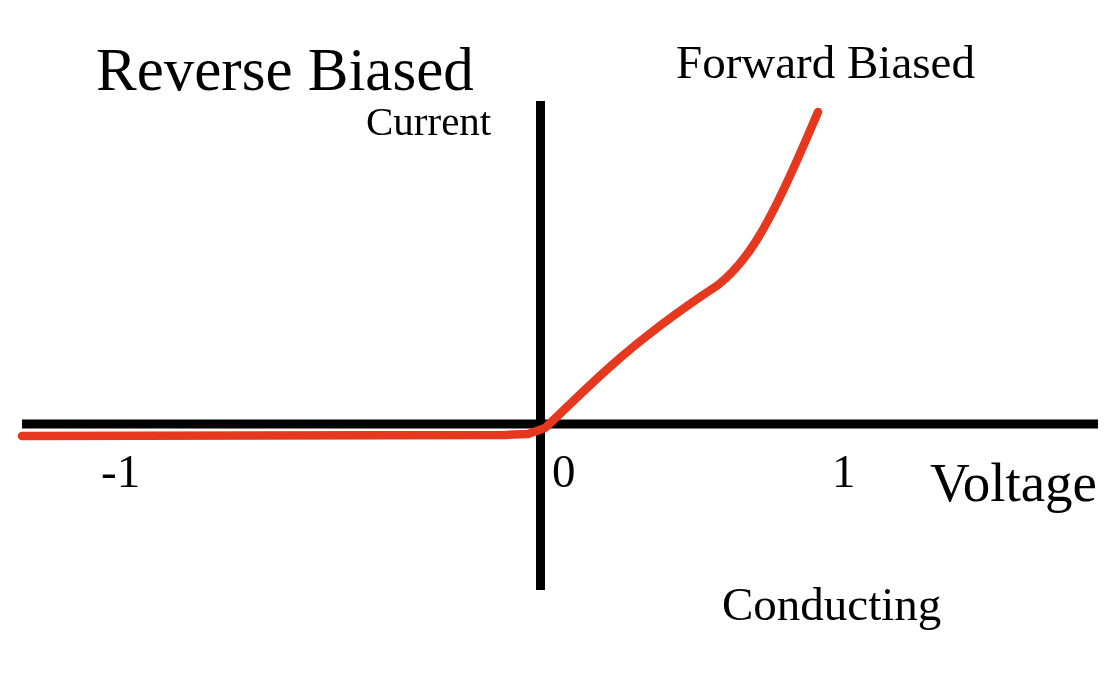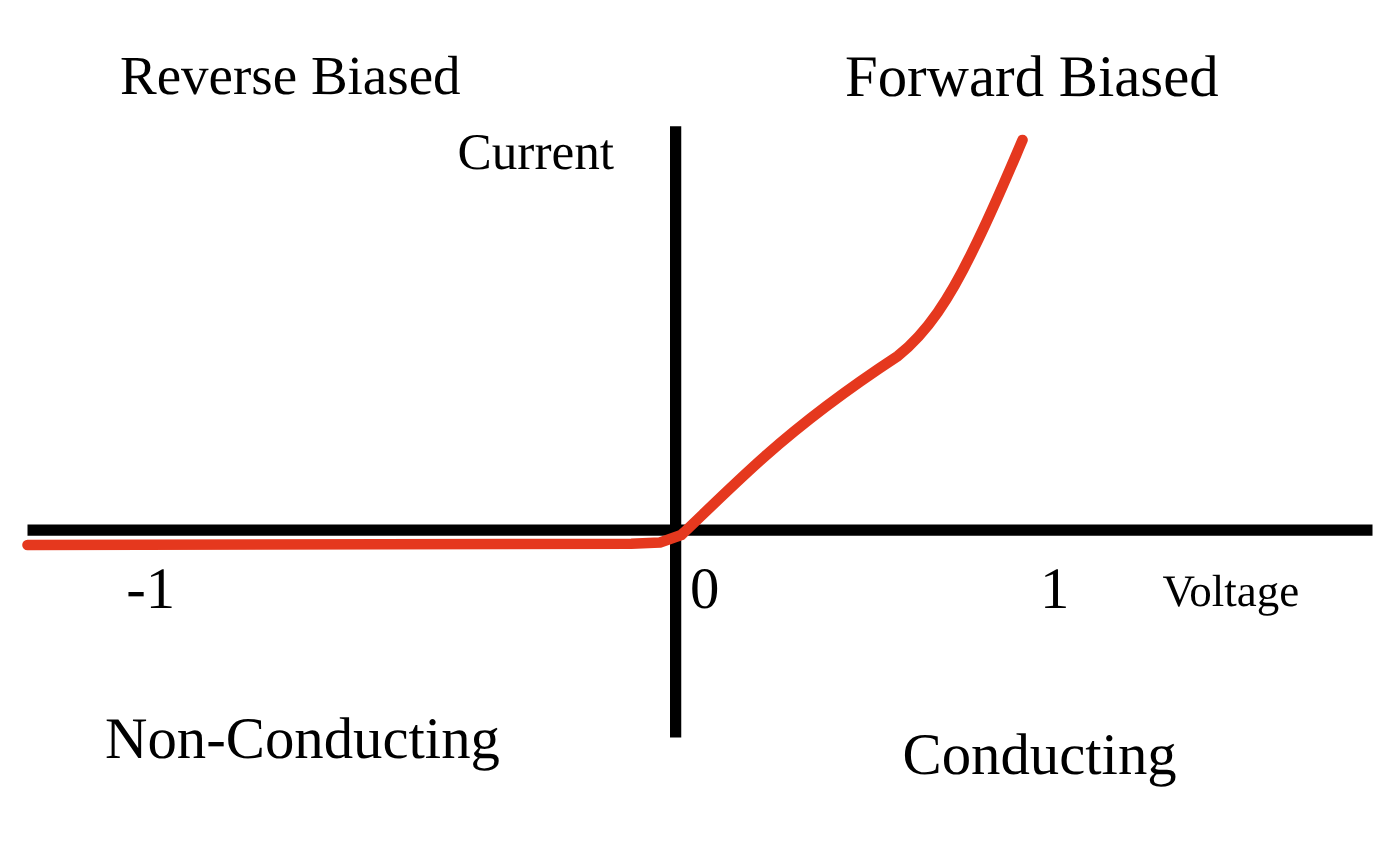--- a/index.html
+++ b/index.html
@@ -31,21 +31,21 @@
     white-space: nowrap;
     line-height: 1;
     color: #000000;
     font-family: "Liberation Serif", "DejaVu Serif", serif;
     font-weight: normal;
   }
   
   #label-reverse-biased {
     left: 96px;
     top: 39px;
-    font-size: 44px;
+    font-size: 61px;
   }
   #label-forward-biased {
     left: 676px;
     top: 39px;
     font-size: 47px;
   }
   #label-non-conducting {
     left: 84px;
     top: 568px;
     font-size: 47px;
@@ -58,21 +58,21 @@
   }
   
   #label-current-axis {
     left: 366px;
     top: 101px;
     font-size: 41px;
   }
   #label-voltage-axis {
     left: 930px;
     top: 455px;
-    font-size: 36px;
+    font-size: 55px;
   }
   
   #tick-neg-one {
     left: 101px;
     top: 448px;
     font-size: 47px;
   }
   #tick-zero {
     left: 552px;
     top: 448px;
@@ -103,21 +103,20 @@
              C 648 333, 686 306, 718 285
              C 742 266, 760 238, 778 201
              C 794 169, 806 140, 818 112" fill="none" stroke="#E5381E" stroke-width="8.5" stroke-linecap="round" stroke-linejoin="round"></path>
 
   </svg>
 
   <div class="lbl" id="label-reverse-biased">Reverse Biased</div>
 
   <div class="lbl" id="label-forward-biased">Forward Biased</div>
 
-  <div class="lbl" id="label-non-conducting">Non-Conducting</div>
 
   <div class="lbl" id="label-conducting">Conducting</div>
 
   <div class="lbl" id="label-current-axis">Current</div>
 
   <div class="lbl" id="label-voltage-axis">Voltage</div>
 
   <div class="lbl" id="tick-neg-one">-1</div>
 
   <div class="lbl" id="tick-zero">0</div>

